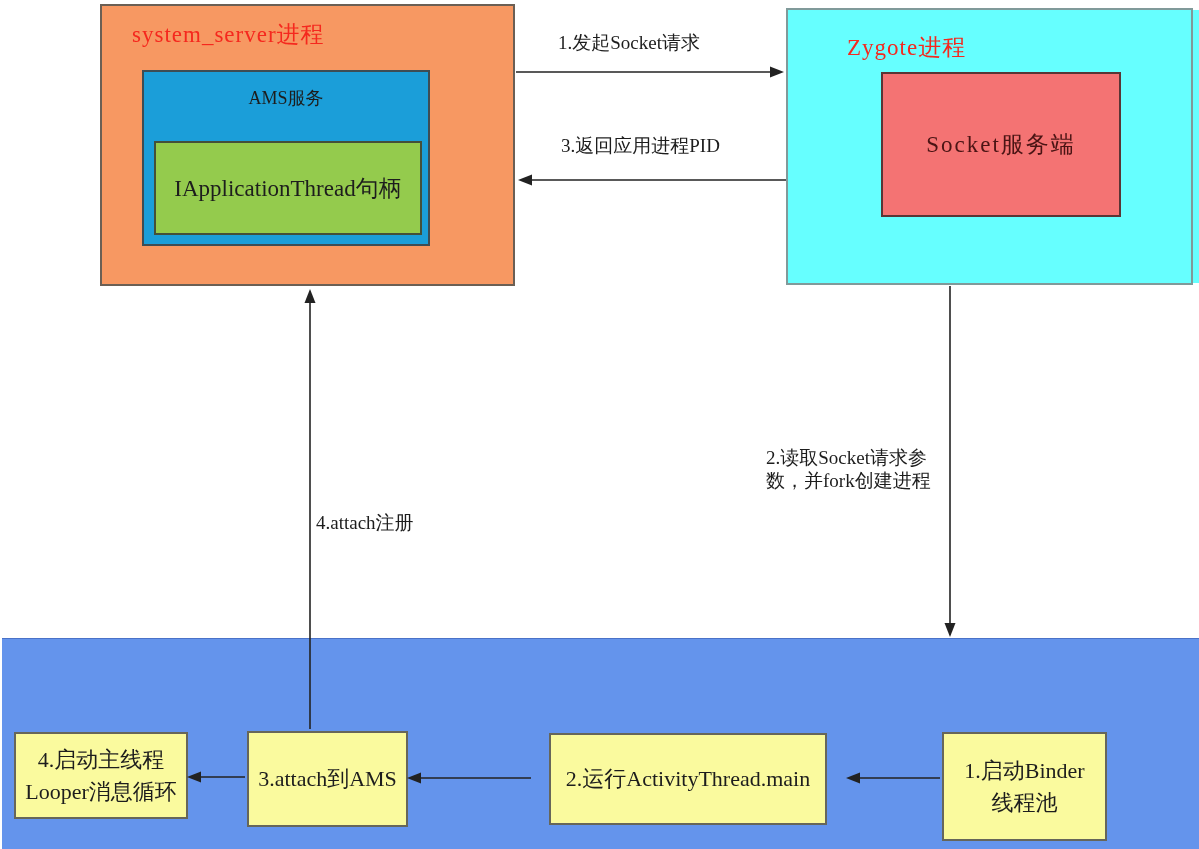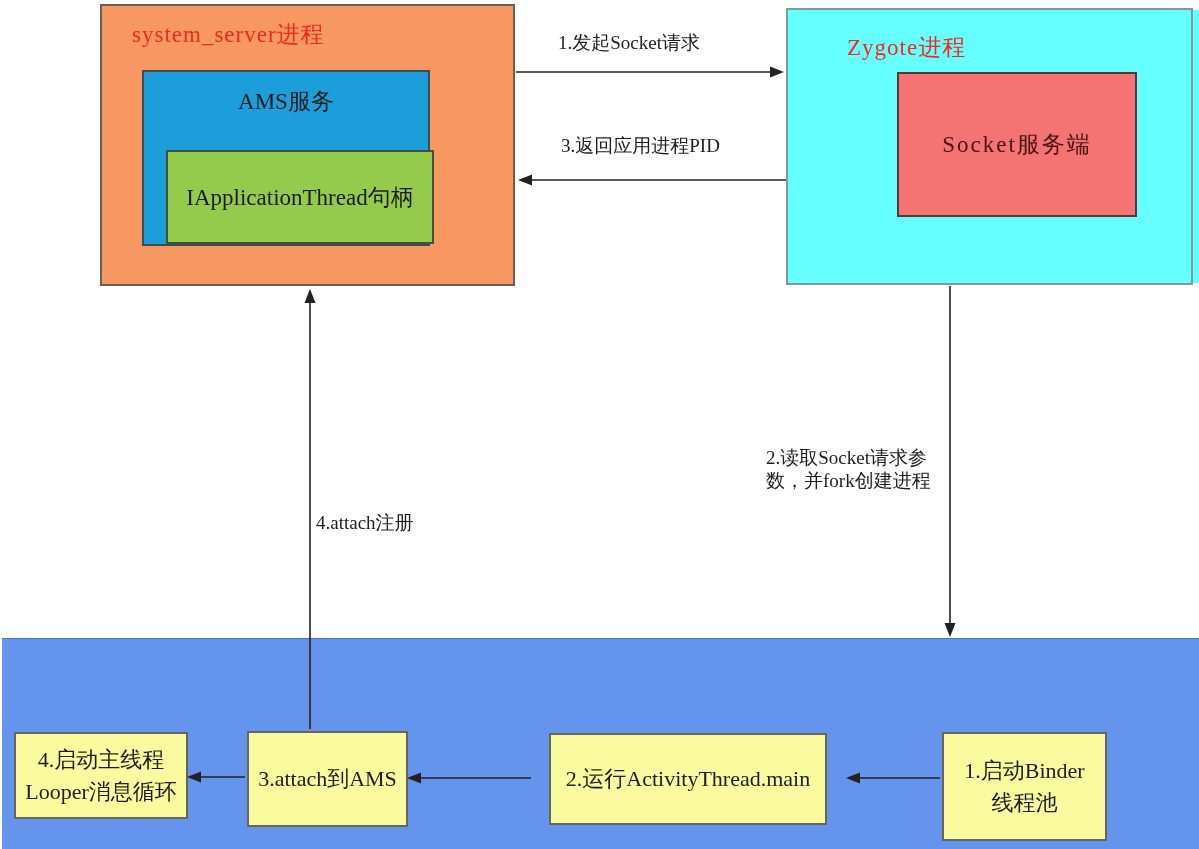--- a/index.html
+++ b/index.html
@@ -21,42 +21,42 @@
     position:absolute;font-size:23px;letter-spacing:1px;white-space:nowrap;
   }
   #system-server-title{left:30px;top:13px;color:var(--title_red);}
   #ams-box{
     position:absolute;left:40px;top:64px;width:288px;height:176px;
     background:var(--ams_fill);border:2px solid var(--ams_border);
     box-sizing:border-box;
   }
   #ams-label{
     position:absolute;top:14px;left:0;width:100%;text-align:center;
-    font-size:23px;color:var(--text_black);
+    font-size:18px;color:var(--text_black);
   }
   #iat-box{
-    position:absolute;left:10px;top:78px;width:268px;height:94px;
+    position:absolute;left:10px;top:69px;width:268px;height:94px;
     background:var(--green_fill);border:2px solid var(--green_border);
-    box-sizing:border-box;display:flex;align-items:center;justify-content:center;margin-left:12px;
+    box-sizing:border-box;display:flex;align-items:center;justify-content:center;
   }
   #iat-label{font-size:23px;color:var(--text_black);white-space:nowrap;}
   #zygote-box{
     left:786px;top:8px;width:407px;height:277px;
     background:var(--zygote_fill);
     border:2px solid var(--zygote_border);
   }
   #zygote-strip{
     left:1193px;top:10px;width:6px;height:273px;
     background:var(--zygote_fill);border:0;
   }
   #zygote-title{left:59px;top:22px;color:var(--title_red);}
   #socket-box{
     position:absolute;left:93px;top:62px;width:240px;height:145px;
     background:var(--socket_fill);border:2px solid var(--socket_border);
-    box-sizing:border-box;display:flex;align-items:center;justify-content:center;margin-left:16px;
+    box-sizing:border-box;display:flex;align-items:center;justify-content:center;
   }
   #socket-label{font-size:23px;color:var(--socket_text);letter-spacing:2px;}
   #app-box{
     left:2px;top:638px;width:1197px;height:211px;
     background:var(--app_fill);
     border-top:1px solid var(--app_border);
   }
   #app-title{left:26px;top:22px;color:var(--app_title_red);}
   .step-box{
     position:absolute;background:var(--step_fill);

